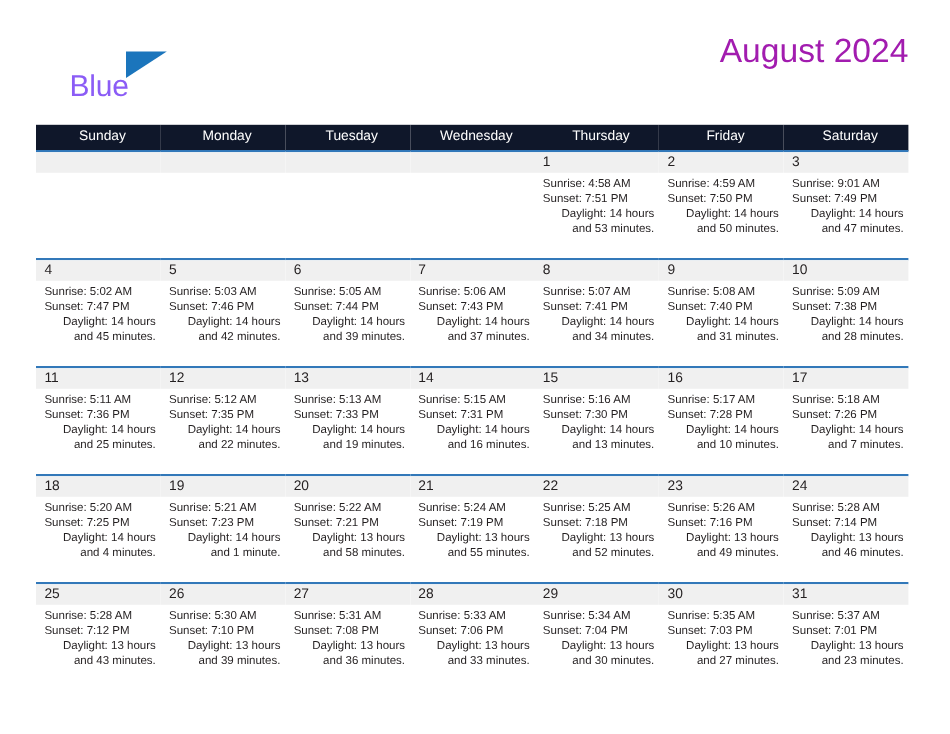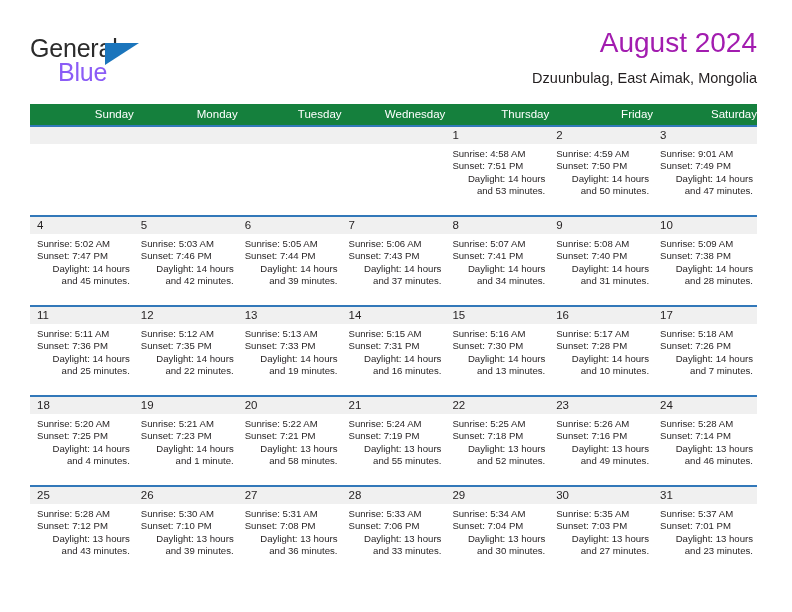--- a/index.html
+++ b/index.html
@@ -92,25 +92,25 @@
     position: absolute;
     left: 30px;
     top: 104px;
     width: 727px;
     border-collapse: collapse;
     table-layout: fixed;
   }
   .calendar col { width: 103.85px; }
 
   thead th {
-    background: #15803d;
+    background: #0f172a;
     color: #ffffff;
     font-size: 11.5px;
     font-weight: normal;
-    text-align: right;
+    text-align: center;
     padding: 4px 0 5px 7px;
     height: 19px;
     box-sizing: border-box;
     border: none;
   }
 
   tbody tr.week-row > td {
     vertical-align: top;
     padding: 0;
     border-top: 2px solid #3278b9;
@@ -148,28 +148,26 @@
   .details .dl-wrap { white-space: normal; text-align: right; }
 </style>
 </head>
 <body>
 
 <div class="page">
 
   <div class="header">
 
     <div class="brand">
-      <span class="brand-general">General</span>
       <span class="brand-tri"></span>
       <span class="brand-blue">Blue</span>
     </div>
 
     <div class="title-block">
       <h1 class="cal-title">August 2024</h1>
-      <div class="cal-subtitle">Dzuunbulag, East Aimak, Mongolia</div>
     </div>
 
   </div>
 
   <table class="calendar">
     <colgroup>
       <col>
         <col>
         <col>
         <col>

